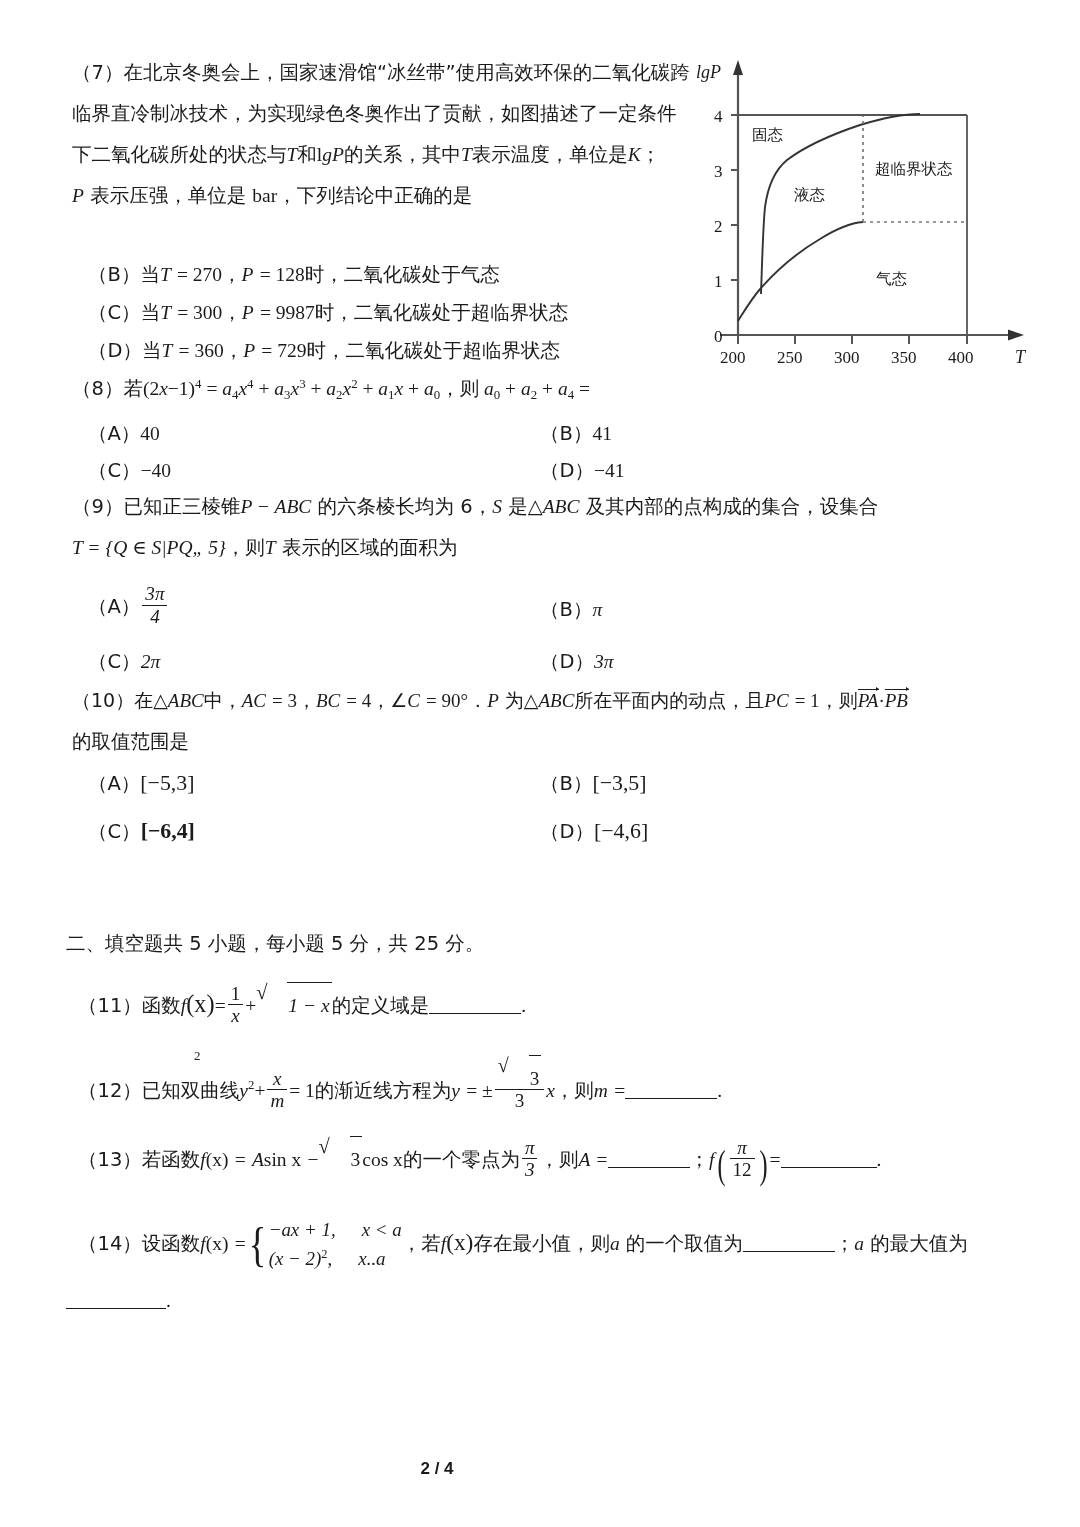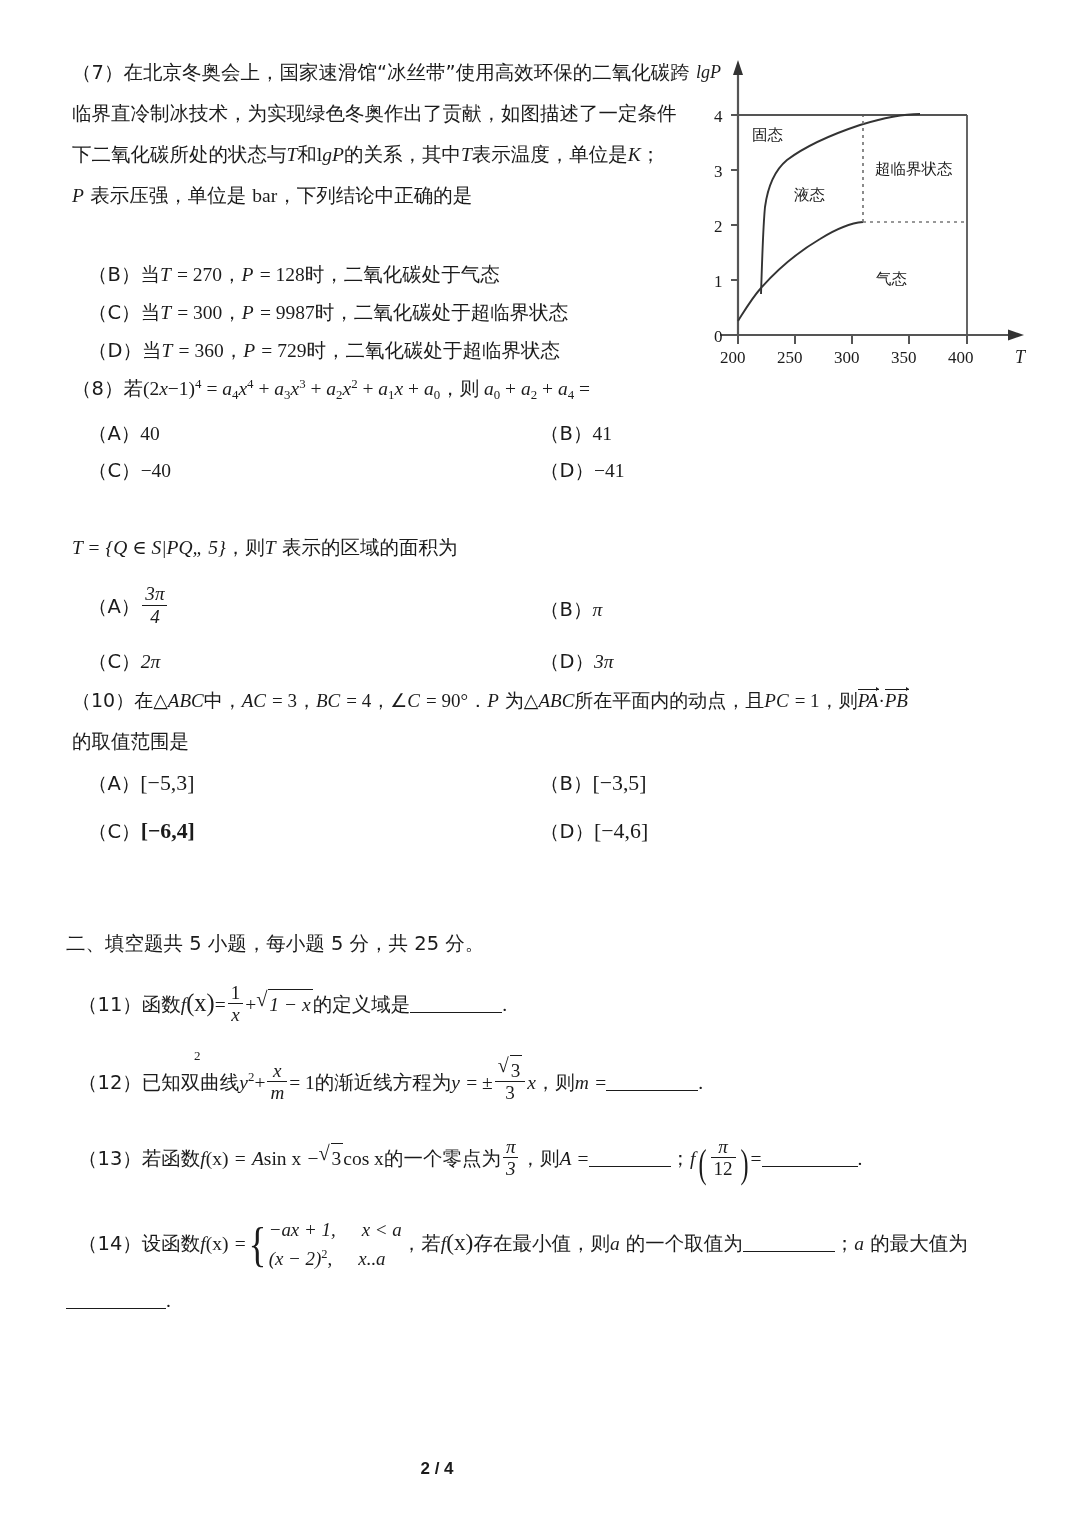--- a/index.html
+++ b/index.html
@@ -27,21 +27,21 @@
   sub{font-size:0.66em;vertical-align:-0.28em;line-height:0;}
 
   
   .frac{display:inline-block;vertical-align:-0.52em;text-align:center;margin:0 2px;}
   .frac .num{display:block;padding:0 3px;font-size:0.98em;}
   .frac .den{display:block;border-top:1.2px solid #1b1b1b;padding:0 3px;font-size:0.98em;}
 
   
   .rad{display:inline-block;position:relative;padding-left:0.62em;}
   .rad::before{content:"\221A";position:absolute;left:0;top:-0.06em;font-size:1.05em;}
-  .rad > .radbody{border-top:1.2px solid #1b1b1b;padding:4px 2px 0 1px;display:inline-block;}
+  .rad > .radbody{border-top:1.2px solid #1b1b1b;padding:12px 2px 0 1px;display:inline-block;margin-left:19px;}
 
   
   .vec{display:inline-block;position:relative;padding-top:1px;font-style:italic;}
   .vec::after{content:"";position:absolute;left:0;right:-1px;top:-1px;height:1.2px;background:#1b1b1b;}
   .vec::before{content:"";position:absolute;right:-1px;top:-3.4px;width:0;height:0;
       border-left:3.6px solid #1b1b1b;border-top:2.2px solid transparent;border-bottom:2.2px solid transparent;}
 
   
   .blank{display:inline-block;border-bottom:1.35px solid #1b1b1b;vertical-align:-2px;}
 
@@ -148,20 +148,23 @@
   </div>
 
   <div class="line cn" style="left:72px;top:378px;">
     <span>（8）</span><span>若</span><span class="mn">(2</span><span class="mi">x</span><span class="mn">−1)</span><sup class="mn">4</sup><span class="mn"> = </span><span class="mi">a</span><sub class="mn">4</sub><span class="mi">x</span><sup class="mn">4</sup><span class="mn"> + </span><span class="mi">a</span><sub class="mn">3</sub><span class="mi">x</span><sup class="mn">3</sup><span class="mn"> + </span><span class="mi">a</span><sub class="mn">2</sub><span class="mi">x</span><sup class="mn">2</sup><span class="mn"> + </span><span class="mi">a</span><sub class="mn">1</sub><span class="mi">x</span><span class="mn"> + </span><span class="mi">a</span><sub class="mn">0</sub><span>，则</span><span class="mi"> a</span><sub class="mn">0</sub><span class="mn"> + </span><span class="mi">a</span><sub class="mn">2</sub><span class="mn"> + </span><span class="mi">a</span><sub class="mn">4</sub><span class="mn"> =</span>
   </div>
   <div class="opt cn" style="left:88px;top:420px;"><span>（A）</span><span class="mn">40</span></div>
   <div class="opt cn" style="left:540px;top:420px;"><span>（B）</span><span class="mn">41</span></div>
   <div class="opt cn" style="left:88px;top:457px;"><span>（C）</span><span class="mn">−40</span></div>
   <div class="opt cn" style="left:540px;top:457px;"><span>（D）</span><span class="mn">−41</span></div>
 
+  <div class="line cn" style="left:72px;top:496px;">
+    <span>（9）</span><span>已知正三棱锥</span><span class="mi">P − ABC</span> <span>的六条棱长均为 6，</span><span class="mi">S</span> <span>是△</span><span class="mi">ABC</span> <span>及其内部的点构成的集合，设集合</span>
+  </div>
   <div class="line cn" style="left:72px;top:537px;">
     <span class="mi">T = {Q ∈ S|PQ„ 5}</span><span>，则</span><span class="mi">T</span> <span>表示的区域的面积为</span>
   </div>
   <div class="opt cn" style="left:88px;top:583px;">
     <span>（A）</span><span class="frac mi"><span class="num">3π</span><span class="den">4</span></span>
   </div>
   <div class="opt cn" style="left:540px;top:596px;"><span>（B）</span><span class="mi">π</span></div>
   <div class="opt cn" style="left:88px;top:648px;"><span>（C）</span><span class="mi">2π</span></div>
   <div class="opt cn" style="left:540px;top:648px;"><span>（D）</span><span class="mi">3π</span></div>
 

